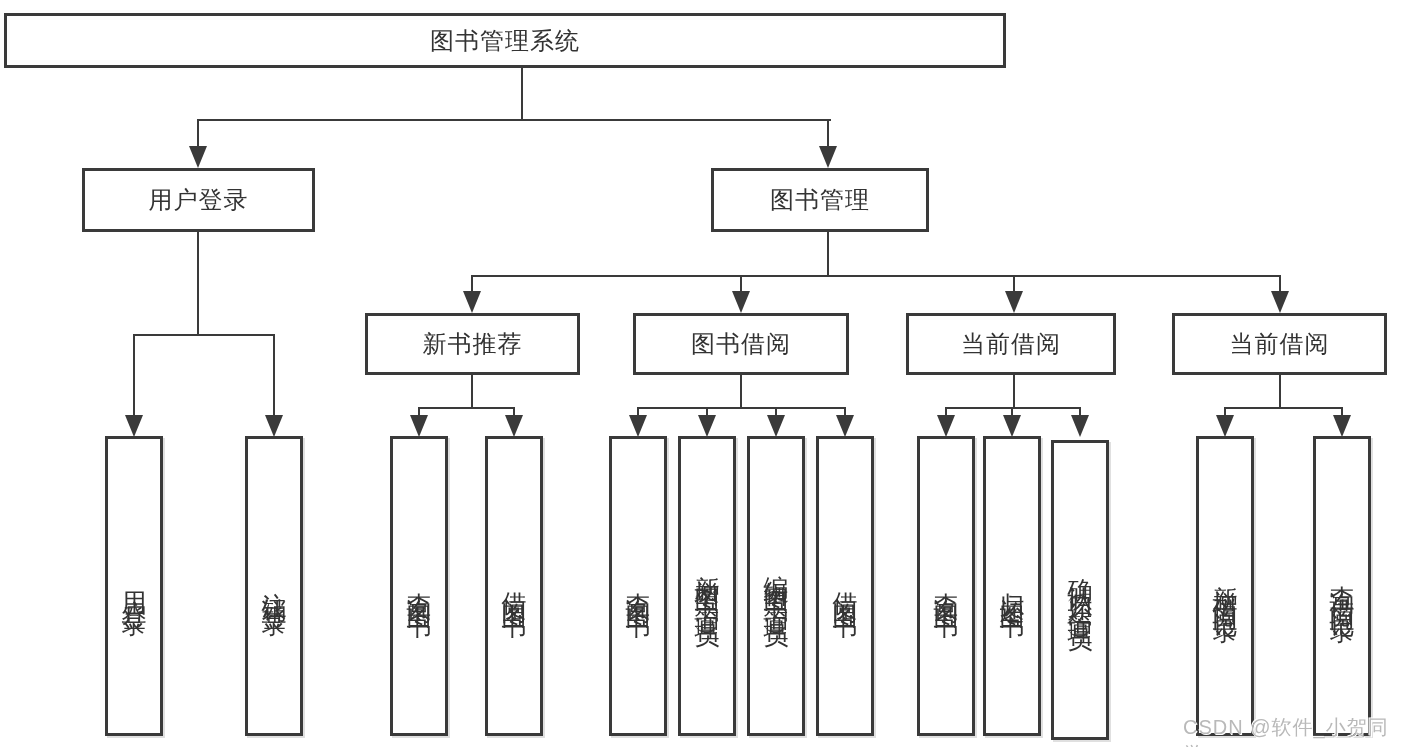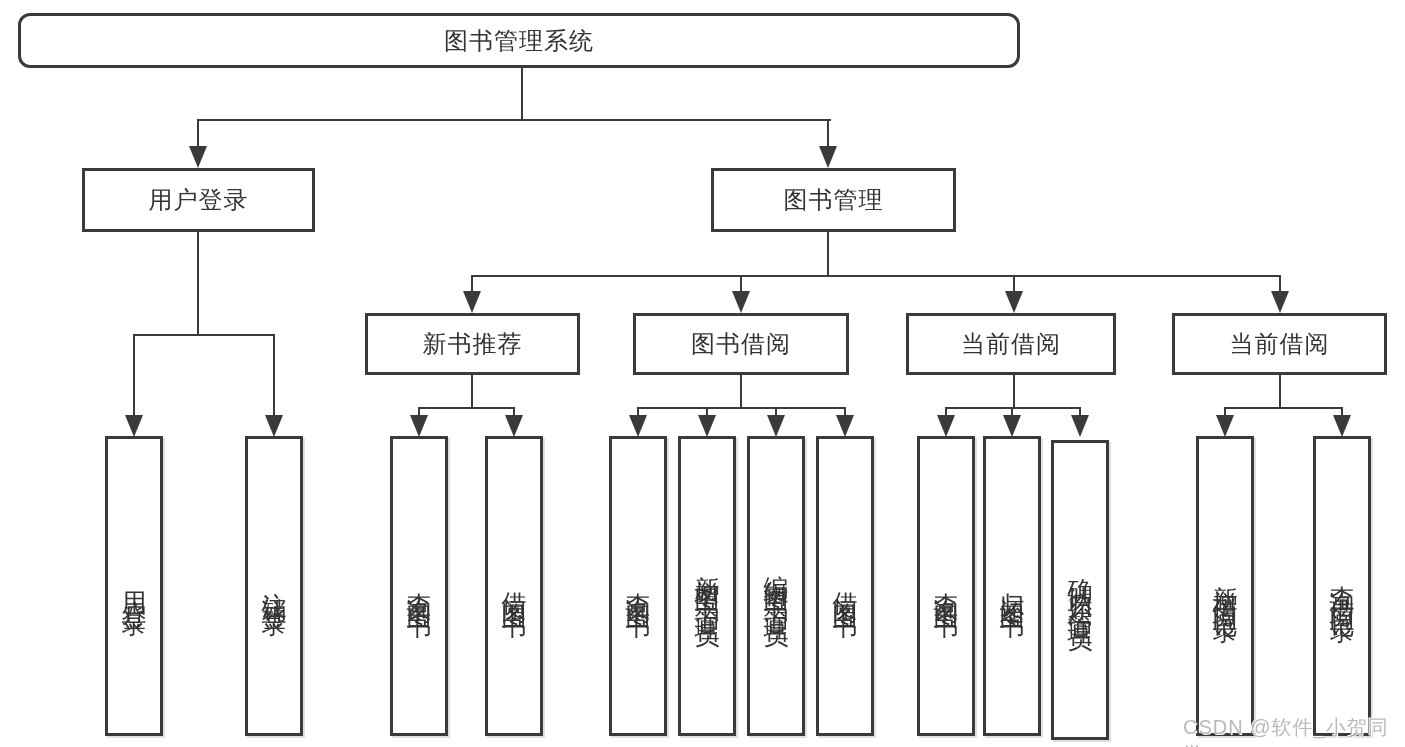--- a/index.html
+++ b/index.html
@@ -99,28 +99,28 @@
   <div class="vline" style="left:1079px;top:407px;height:12px;"></div>
   <div class="arrow" style="left:1071px;top:415px;"></div>
 
   <div class="vline" style="left:1279px;top:375px;height:34px;"></div>
   <div class="hline" style="left:1224px;top:407px;width:119px;"></div>
   <div class="vline" style="left:1224px;top:407px;height:12px;"></div>
   <div class="arrow" style="left:1216px;top:415px;"></div>
   <div class="vline" style="left:1341px;top:407px;height:12px;"></div>
   <div class="arrow" style="left:1333px;top:415px;"></div>
 
-  <div class="box" style="left:18px;top:13px;width:1002px;height:55px;border-radius:12px;">
+  <div class="box" style="left:4px;top:13px;width:1002px;height:55px;">
     <span>图书管理系统</span>
   </div>
 
   <div class="box" style="left:82px;top:168px;width:233px;height:64px;">
     <span>用户登录</span>
   </div>
-  <div class="box" style="left:711px;top:168px;width:245px;height:64px;">
+  <div class="box" style="left:711px;top:168px;width:218px;height:64px;">
     <span>图书管理</span>
   </div>
 
   <div class="box" style="left:633px;top:313px;width:216px;height:62px;">
     <span>图书借阅</span>
   </div>
   <div class="box" style="left:365px;top:313px;width:215px;height:62px;">
     <span>新书推荐</span>
   </div>
   <div class="box" style="left:906px;top:313px;width:210px;height:62px;">

